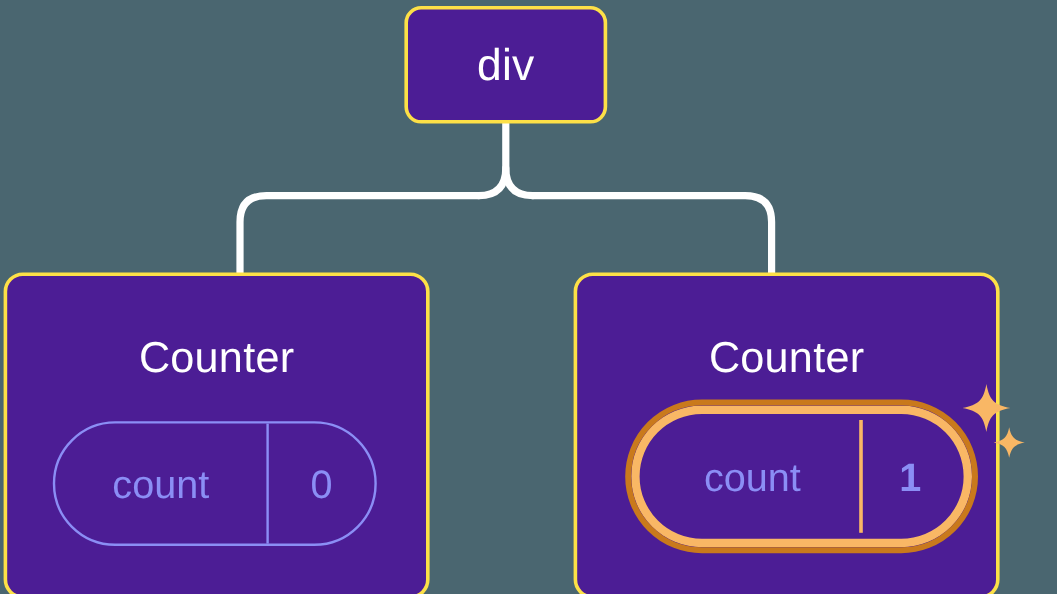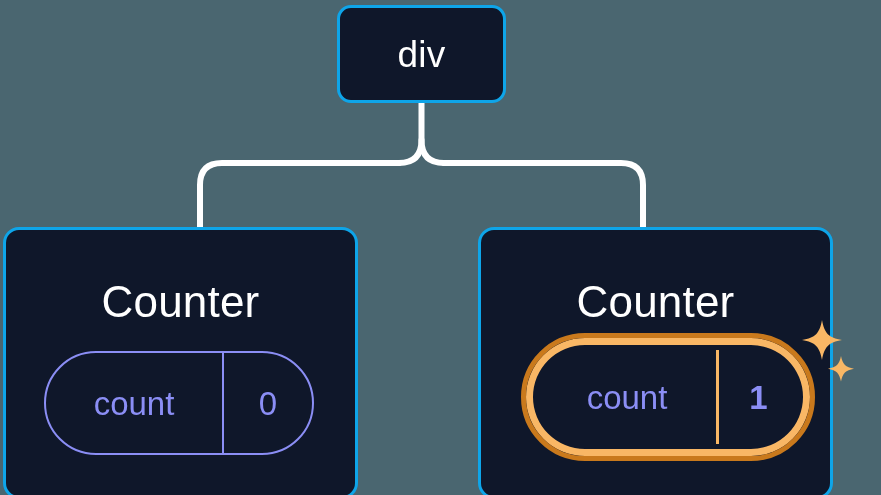--- a/index.html
+++ b/index.html
@@ -25,22 +25,22 @@
     left: 0;
     top: 0;
     width: 881px;
     height: 495px;
   }
 
   
   .node {
     position: absolute;
     box-sizing: border-box;
-    background: #0f172a;
-    border: 3px solid #0ea5e9;
+    background: #4c1d95;
+    border: 3px solid #fde047;
   }
   .node-root {
     left: 337px;
     top: 5px;
     width: 169px;
     height: 98px;
     border-radius: 14px;
     display: flex;
     align-items: center;
     justify-content: center;
@@ -61,21 +61,21 @@
   .node-child.left  { left: 3px; }
   .node-child.right { left: 478px; }
 
   .child-title {
     position: absolute;
     left: 0;
     right: 0;
     top: 50px;
     text-align: center;
     color: #ffffff;
-    font-size: 44px;
+    font-size: 36px;
     font-weight: 400;
     line-height: 1;
     letter-spacing: 0.2px;
   }
 
   
   .pill-wrap {
     position: absolute;
   }
   .pill-wrap.plain {

